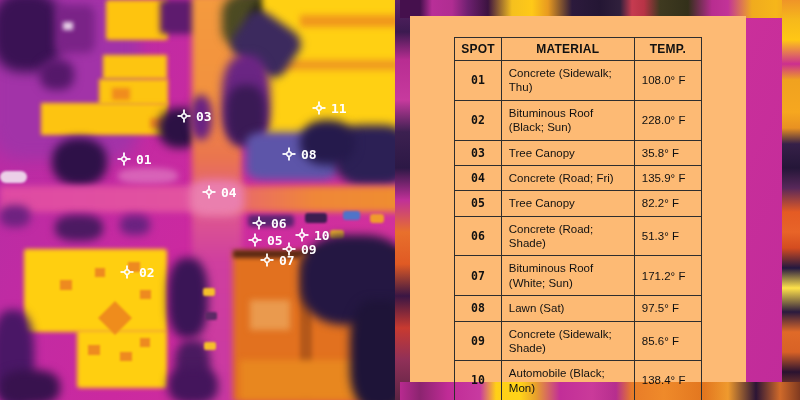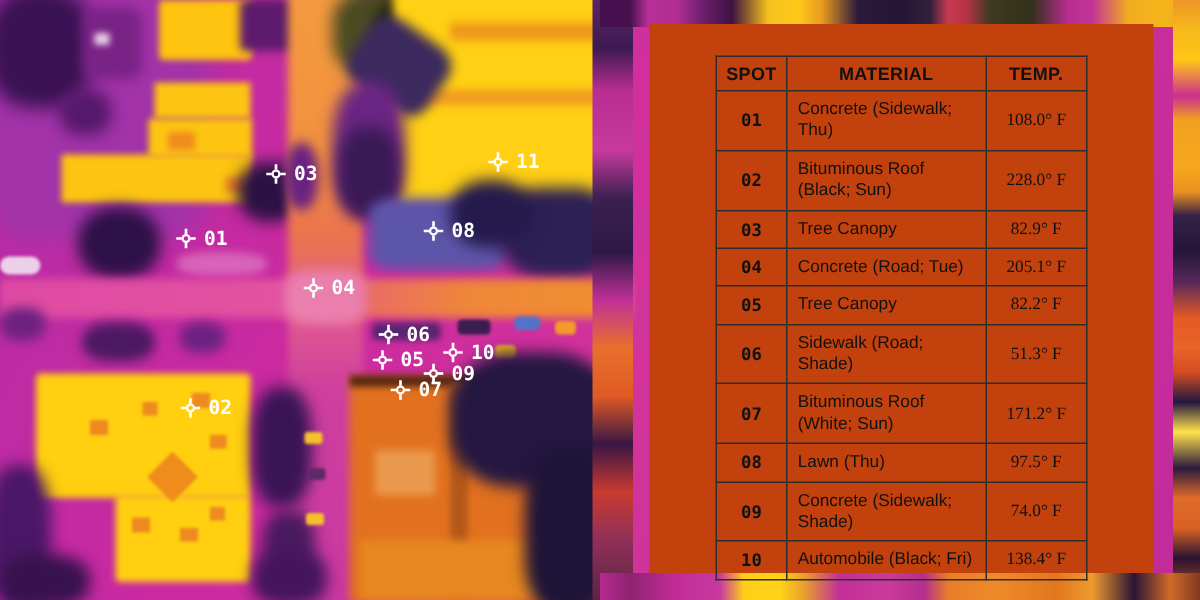--- a/index.html
+++ b/index.html
@@ -26,31 +26,31 @@
   #strip-gap{position:absolute;left:395px;top:0;width:27px;height:400px;
     background:linear-gradient(180deg,#5c2466 0%,#3c1a50 8%,#b82d92 15%,#c73a9e 25%,
       #3c2050 33%,#2c1845 42%,#c03098 50%,#e8702c 58%,#e05a24 66%,#3a1644 74%,
       #c83a30 82%,#903058 90%,#5c2444 100%);}
   
   #markers{position:absolute;left:0;top:0;width:800px;height:400px;pointer-events:none;}
   .marker{position:absolute;display:flex;align-items:center;transform:translate(-7px,-7px);}
   .marker .lbl{margin-left:5px;color:#fff;font-family:"DejaVu Sans Mono",monospace;
     font-weight:bold;font-size:13px;line-height:1;letter-spacing:0;}
   
-  #card{position:absolute;left:433px;top:16px;width:336px;height:366px;background:#c2410c;}
+  #card{position:absolute;left:410px;top:16px;width:336px;height:366px;background:#fdba74;}
   #spot-table{border-collapse:collapse;margin:21px auto 0 auto;
     font-family:"Liberation Sans",sans-serif;color:#111;}
   #spot-table th,#spot-table td{border:1.5px solid #2e2e2e;}
   #spot-table th{font-size:12px;font-weight:bold;text-align:center;
     padding:4px 6px;letter-spacing:.02em;}
   #spot-table td{font-size:11.5px;padding:5px 7px;line-height:1.25;}
   td.c-spot{width:30px;text-align:center;font-family:"DejaVu Sans Mono",monospace;
     font-weight:bold;font-size:11px;}
   td.c-mat{width:118px;text-align:left;}
-  td.c-temp{width:52px;text-align:center;white-space:nowrap;font-family:Liberation Serif, serif;}
+  td.c-temp{width:52px;text-align:left;white-space:nowrap;}
 </style>
 </head>
 <body>
 
 <div id="thermal">
 
   <i class="sh" style="left:-10px;top:-10px;width:150px;height:170px;background:#a233a8;filter:blur(8px);border-radius:20%;"></i>
   <i class="sh" style="left:-8px;top:-8px;width:70px;height:80px;background:#3a1254;filter:blur(6px);border-radius:40%;"></i>
   <i class="sh" style="left:40px;top:60px;width:34px;height:30px;background:#55186a;filter:blur(5px);border-radius:40%;"></i>
   <i class="sh" style="left:55px;top:5px;width:40px;height:48px;background:#7a2387;filter:blur(4px);border-radius:20%;"></i>
@@ -248,21 +248,21 @@
         <g stroke="#ffffff" stroke-width="1.8" fill="none">
           <line x1="7" y1="0.5" x2="7" y2="4.2"></line>
           <line x1="7" y1="9.8" x2="7" y2="13.5"></line>
           <line x1="0.5" y1="7" x2="4.2" y2="7"></line>
           <line x1="9.8" y1="7" x2="13.5" y2="7"></line>
           <circle cx="7" cy="7" r="2.3" stroke-width="1.5"></circle>
         </g>
       </svg>
       <span class="lbl">10</span>
     </div>
-    <div class="marker" style="left: 332px; top: 108px;">
+    <div class="marker" style="left: 319px; top: 108px;">
       <svg width="14" height="14" viewBox="0 0 14 14">
         <g stroke="#ffffff" stroke-width="1.8" fill="none">
           <line x1="7" y1="0.5" x2="7" y2="4.2"></line>
           <line x1="7" y1="9.8" x2="7" y2="13.5"></line>
           <line x1="0.5" y1="7" x2="4.2" y2="7"></line>
           <line x1="9.8" y1="7" x2="13.5" y2="7"></line>
           <circle cx="7" cy="7" r="2.3" stroke-width="1.5"></circle>
         </g>
       </svg>
       <span class="lbl">11</span>
@@ -285,52 +285,52 @@
           <td class="c-temp">108.0° F</td>
         </tr>
         <tr>
           <td class="c-spot">02</td>
           <td class="c-mat">Bituminous Roof (Black; Sun)</td>
           <td class="c-temp">228.0° F</td>
         </tr>
         <tr>
           <td class="c-spot">03</td>
           <td class="c-mat">Tree Canopy</td>
-          <td class="c-temp">82.9° F</td>
+          <td class="c-temp">35.8° F</td>
         </tr>
         <tr>
           <td class="c-spot">04</td>
-          <td class="c-mat">Concrete (Road; Tue)</td>
-          <td class="c-temp">205.1° F</td>
+          <td class="c-mat">Concrete (Road; Fri)</td>
+          <td class="c-temp">135.9° F</td>
         </tr>
         <tr>
           <td class="c-spot">05</td>
           <td class="c-mat">Tree Canopy</td>
           <td class="c-temp">82.2° F</td>
         </tr>
         <tr>
           <td class="c-spot">06</td>
-          <td class="c-mat">Sidewalk (Road; Shade)</td>
+          <td class="c-mat">Concrete (Road; Shade)</td>
           <td class="c-temp">51.3° F</td>
         </tr>
         <tr>
           <td class="c-spot">07</td>
           <td class="c-mat">Bituminous Roof (White; Sun)</td>
           <td class="c-temp">171.2° F</td>
         </tr>
         <tr>
           <td class="c-spot">08</td>
-          <td class="c-mat">Lawn (Thu)</td>
+          <td class="c-mat">Lawn (Sat)</td>
           <td class="c-temp">97.5° F</td>
         </tr>
         <tr>
           <td class="c-spot">09</td>
           <td class="c-mat">Concrete (Sidewalk; Shade)</td>
-          <td class="c-temp">74.0° F</td>
+          <td class="c-temp">85.6° F</td>
         </tr>
         <tr>
           <td class="c-spot">10</td>
-          <td class="c-mat">Automobile (Black; Fri)</td>
+          <td class="c-mat">Automobile (Black; Mon)</td>
           <td class="c-temp">138.4° F</td>
         </tr>
       </tbody>
   </table>
 </div>
 
 </body></html>

